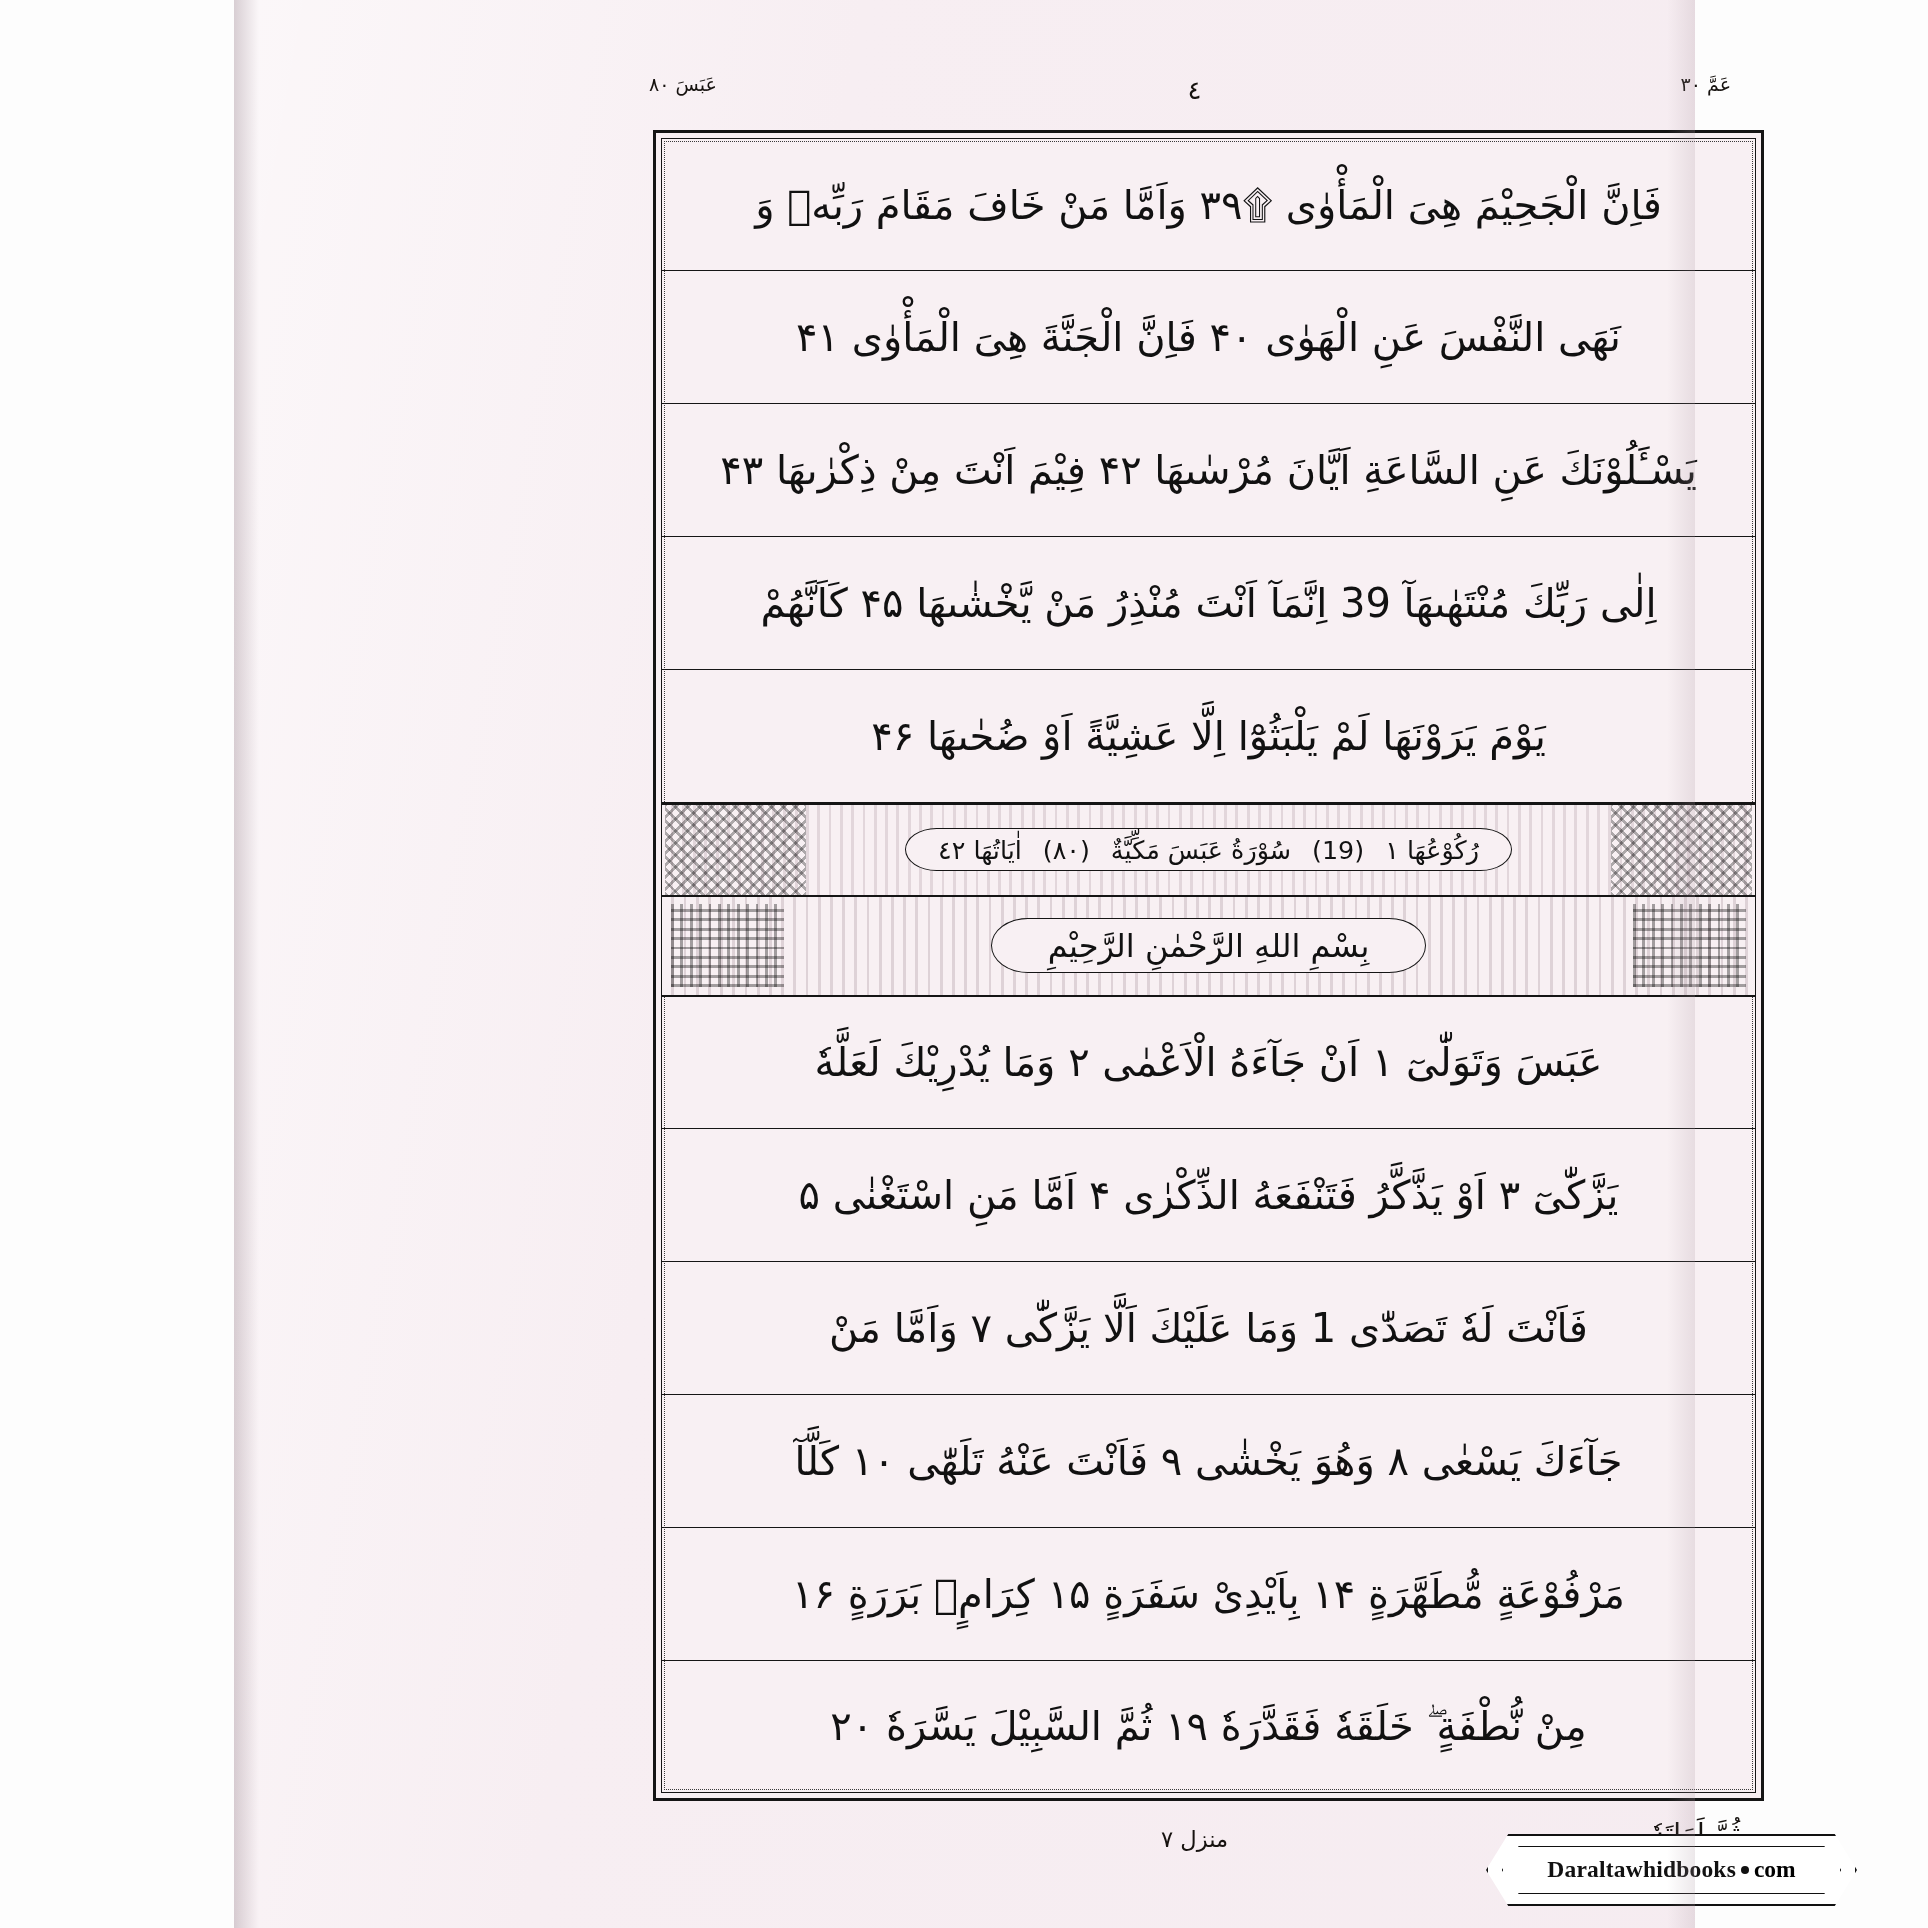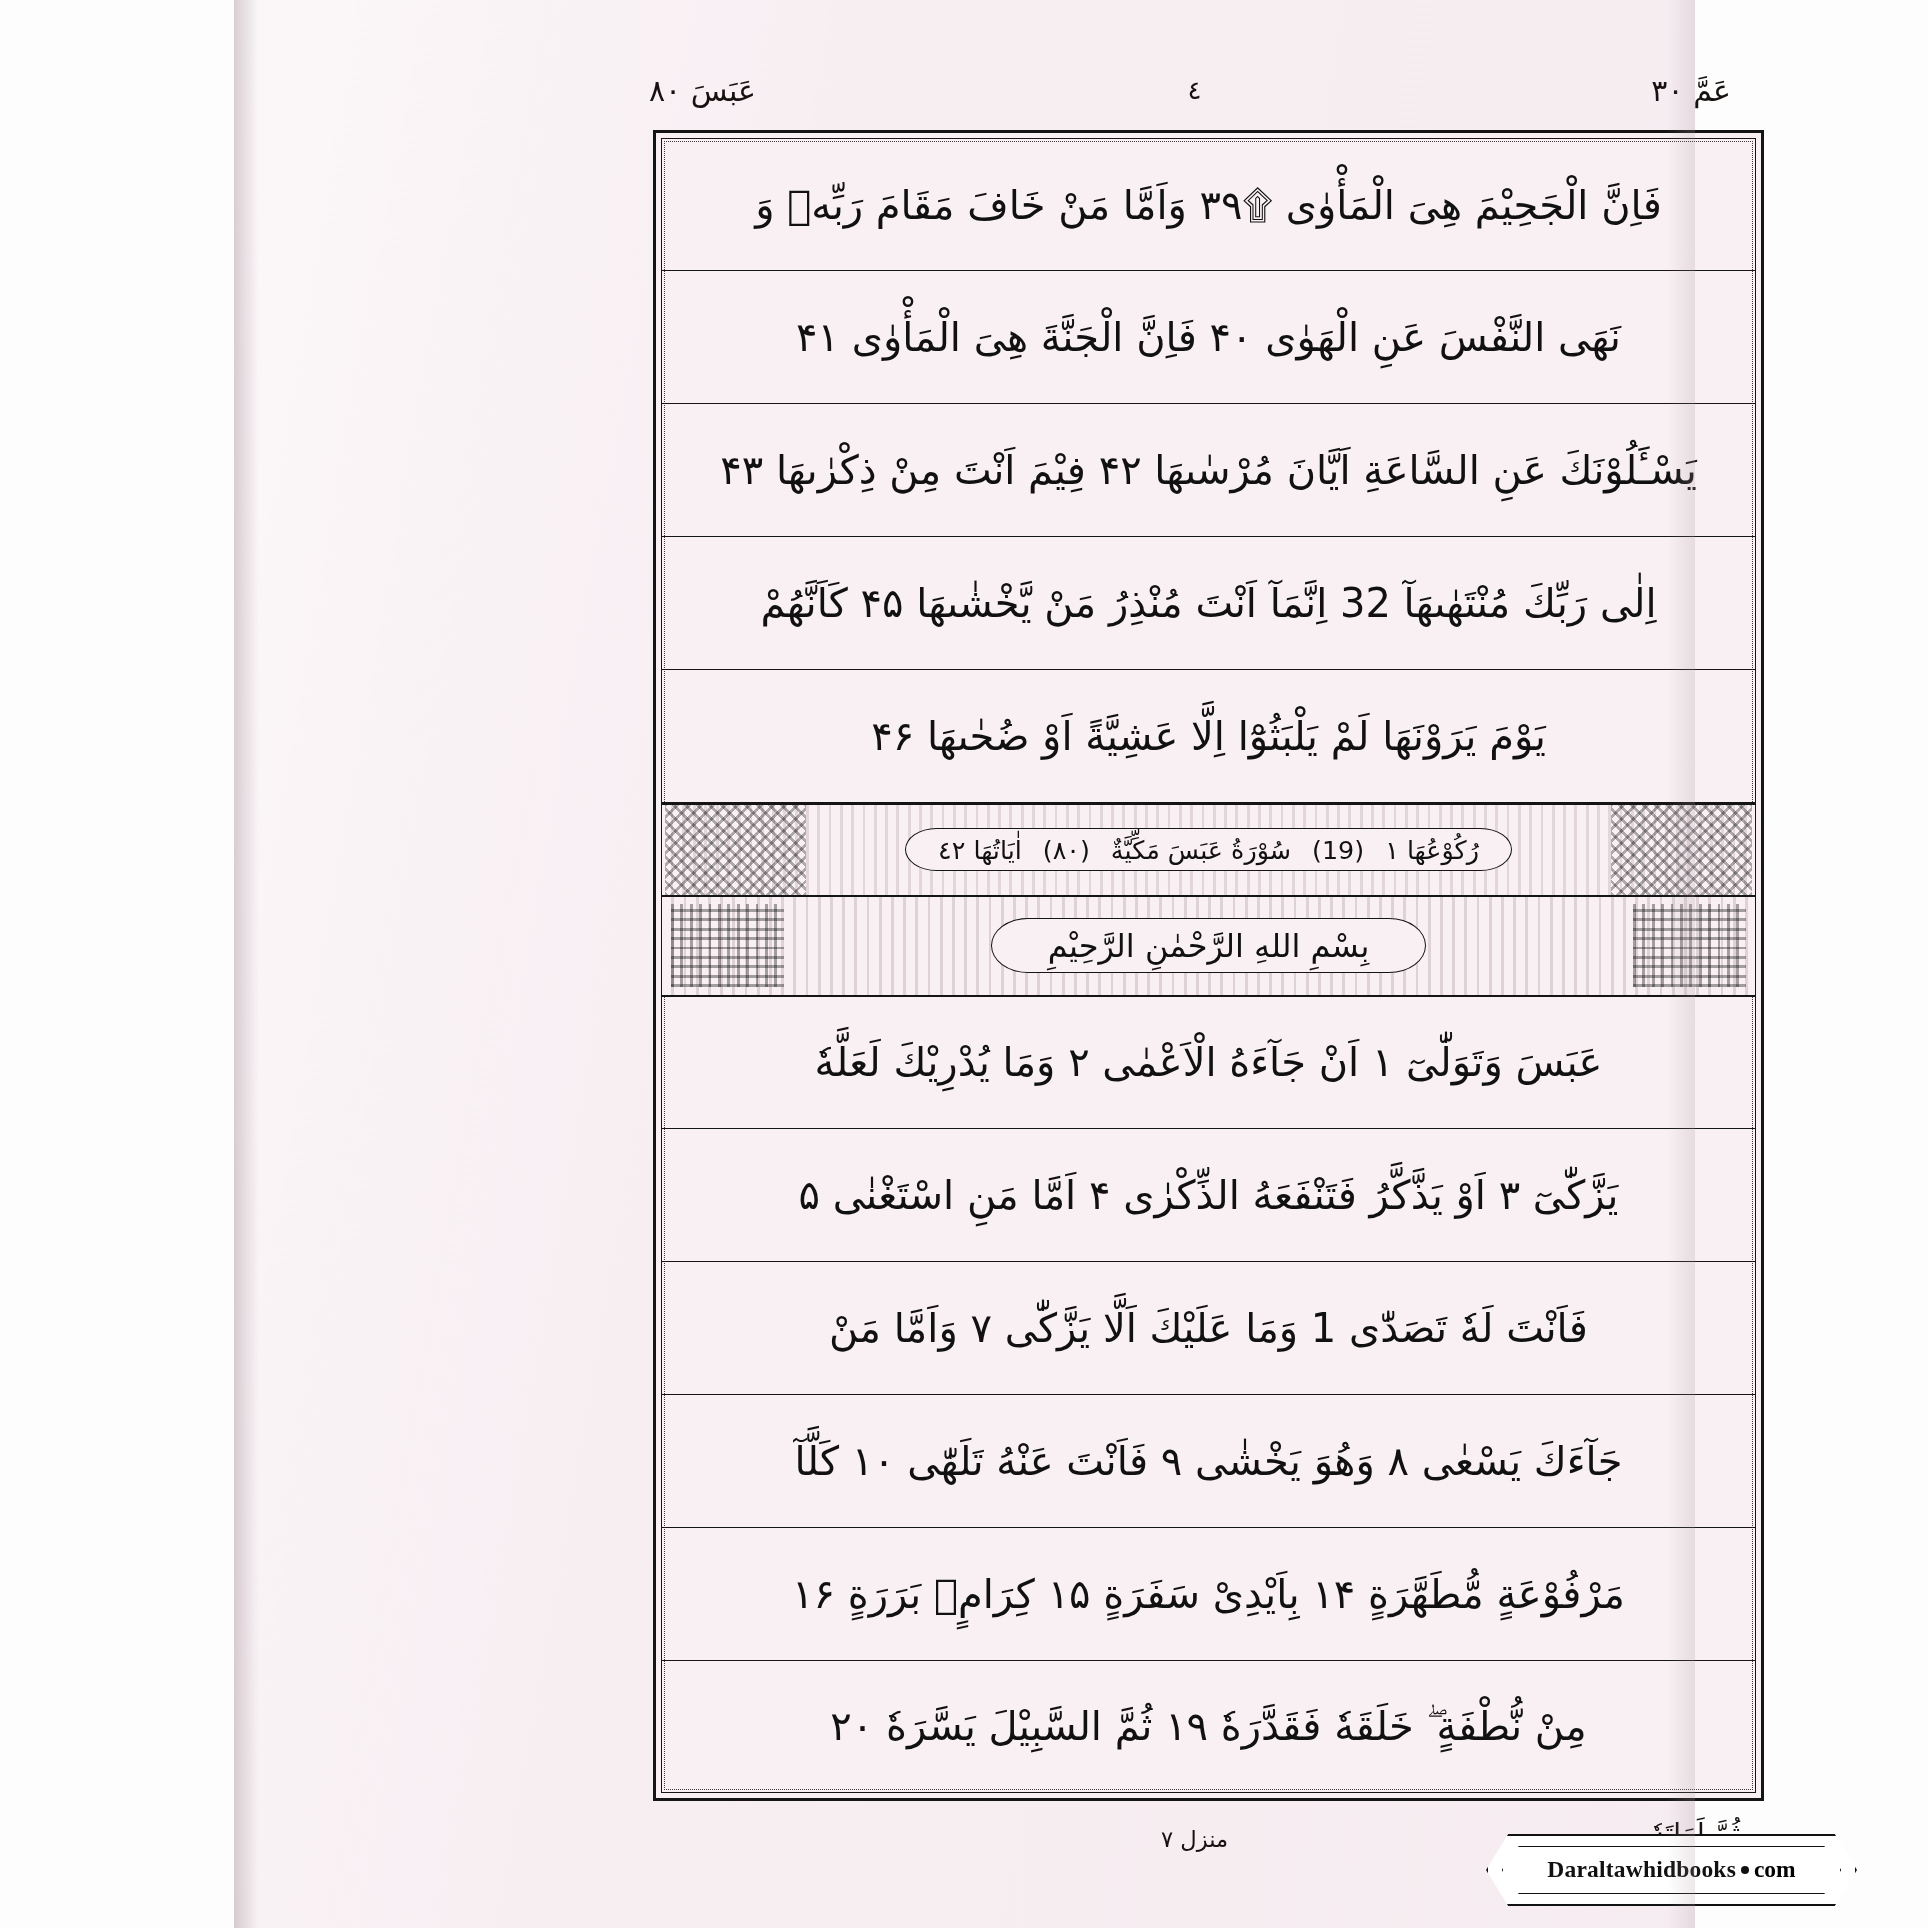--- a/index.html
+++ b/index.html
@@ -52,21 +52,21 @@
     top: 73px;
     left: 311px;
     width: 1299px;
     height: 38px;
     direction: rtl;
   }
   .hdr-left, .hdr-center, .hdr-right {
     position: absolute;
     font-family: "DejaVu Sans", sans-serif;
     color: #16120f;
-    font-size: 30px;
+    font-size: 19px;
     white-space: nowrap;
   }
   .hdr-right { right: 113px; top: 0; }
   .hdr-center { left: 50%; transform: translateX(-50%); top: 1.9px; font-size: 26px;}
   .hdr-left { left: 104px; top: 0; }
 
   
   .frame {
     position: absolute;
     left: 419px;
@@ -299,21 +299,21 @@
         <div class="ayah-line">
           <div class="ayah-text">فَاِنَّ الْجَحِيْمَ هِىَ الْمَأْوٰى ۩۳۹ وَاَمَّا مَنْ خَافَ مَقَامَ رَبِّهٖ وَ</div>
         </div>
         <div class="ayah-line">
           <div class="ayah-text">نَهَى النَّفْسَ عَنِ الْهَوٰى ۴۰ فَاِنَّ الْجَنَّةَ هِىَ الْمَأْوٰى ۴۱</div>
         </div>
         <div class="ayah-line">
           <div class="ayah-text">يَسْـَٔلُوْنَكَ عَنِ السَّاعَةِ اَيَّانَ مُرْسٰىهَا ۴۲ فِيْمَ اَنْتَ مِنْ ذِكْرٰىهَا ۴۳</div>
         </div>
         <div class="ayah-line">
-          <div class="ayah-text">اِلٰى رَبِّكَ مُنْتَهٰىهَآ 32 اِنَّمَآ اَنْتَ مُنْذِرُ مَنْ يَّخْشٰىهَا ۴۵ كَاَنَّهُمْ</div>
+          <div class="ayah-text">اِلٰى رَبِّكَ مُنْتَهٰىهَآ 39 اِنَّمَآ اَنْتَ مُنْذِرُ مَنْ يَّخْشٰىهَا ۴۵ كَاَنَّهُمْ</div>
         </div>
         <div class="ayah-line">
           <div class="ayah-text">يَوْمَ يَرَوْنَهَا لَمْ يَلْبَثُوْٓا اِلَّا عَشِيَّةً اَوْ ضُحٰىهَا ۴۶</div>
         </div>
 
         <div class="surah-band">
           <span class="side-orn left"></span>
           <span class="side-orn right"></span>
           <div class="cartouche">
             <span>رُكُوْعُهَا ١</span>

